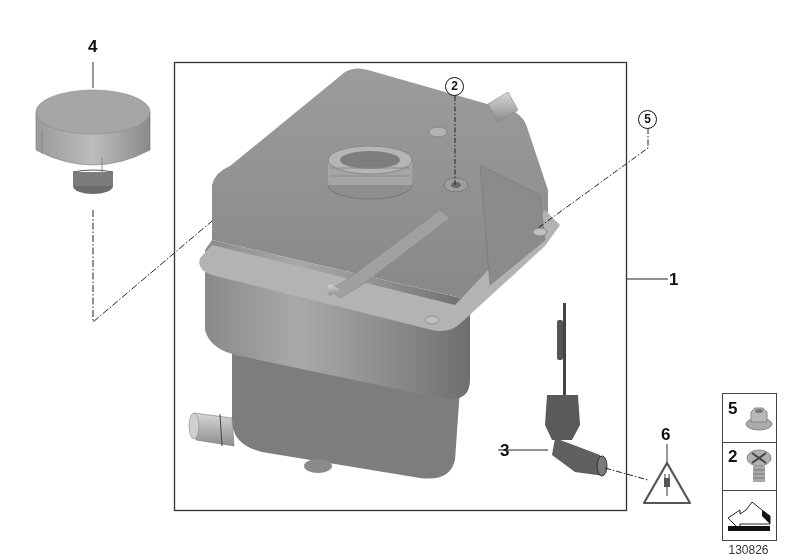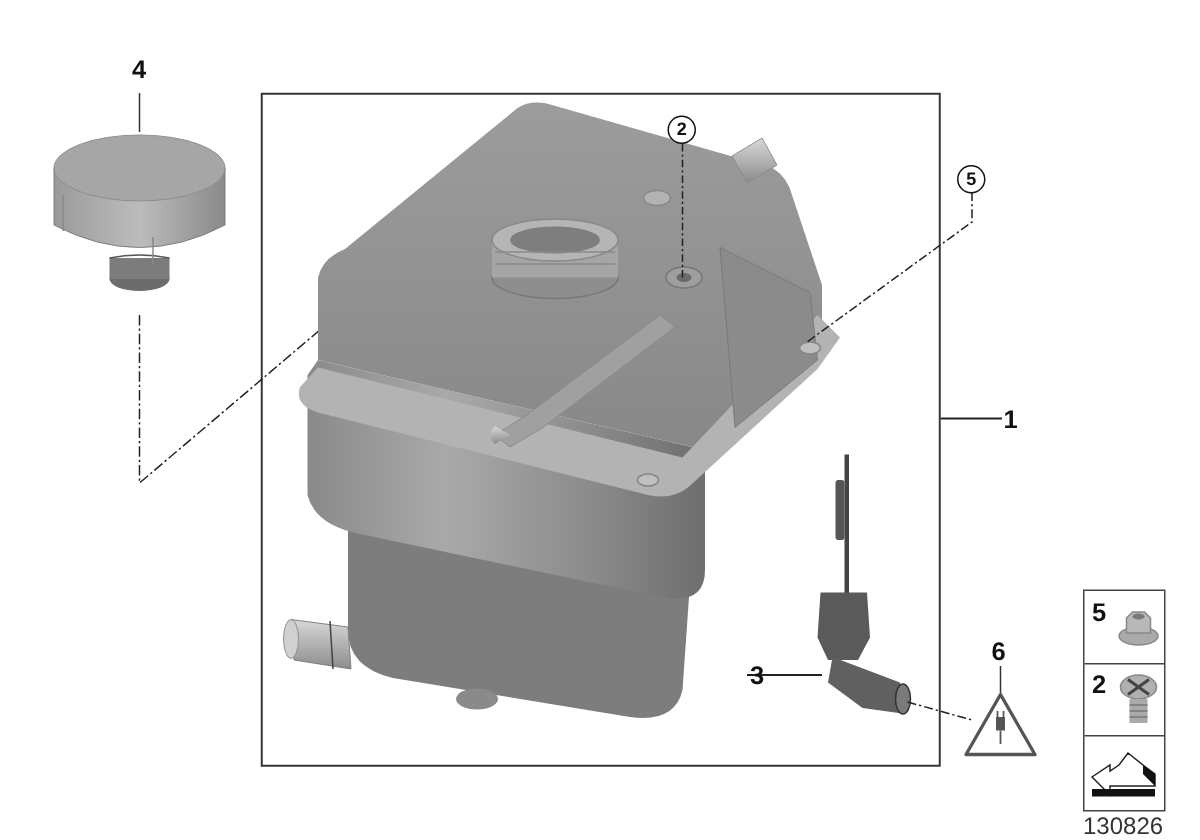--- a/index.html
+++ b/index.html
@@ -3,21 +3,21 @@
 <meta charset="utf-8">
 <style>
   html, body { margin:0; padding:0; background:#ffffff; }
   body { width:800px; height:560px; position:relative; overflow:hidden; font-family:"Liberation Sans", sans-serif; }
   svg.diagram { position:absolute; left:0; top:0; }
   .callout { position:absolute; font-family:"Liberation Sans", sans-serif; font-weight:bold; color:#111; font-size:17px; line-height:1; }
   .circled { position:absolute; width:17px; height:17px; border:1.6px solid #111; border-radius:50%; background:#fff; font-weight:bold; font-size:12px; line-height:17px; text-align:center; color:#111; }
   .legend-box { position:absolute; left:722px; top:393px; width:53px; height:146px; border:1px solid #444; background:#fff; }
   .legend-cell { position:absolute; left:0; width:53px; border-bottom:1px solid #444; }
   .legend-num { position:absolute; left:5px; top:5px; font-weight:bold; font-size:17px; color:#111; }
-  .ref-code { position:absolute; left:722px; top:543px; width:53px; text-align:center; font-size:16px; color:#333; }
+  .ref-code { position:absolute; left:722px; top:543px; width:53px; text-align:center; font-size:12px; color:#333; }
 </style>
 </head>
 <body>
 
 <svg class="diagram" width="800" height="560" viewBox="0 0 800 560">
   <defs>
     <linearGradient id="tankG" x1="0" y1="0" x2="1" y2="0">
       <stop offset="0" stop-color="#8a8a8a"></stop>
       <stop offset="0.35" stop-color="#a9a9a9"></stop>
       <stop offset="0.7" stop-color="#8c8c8c"></stop>

